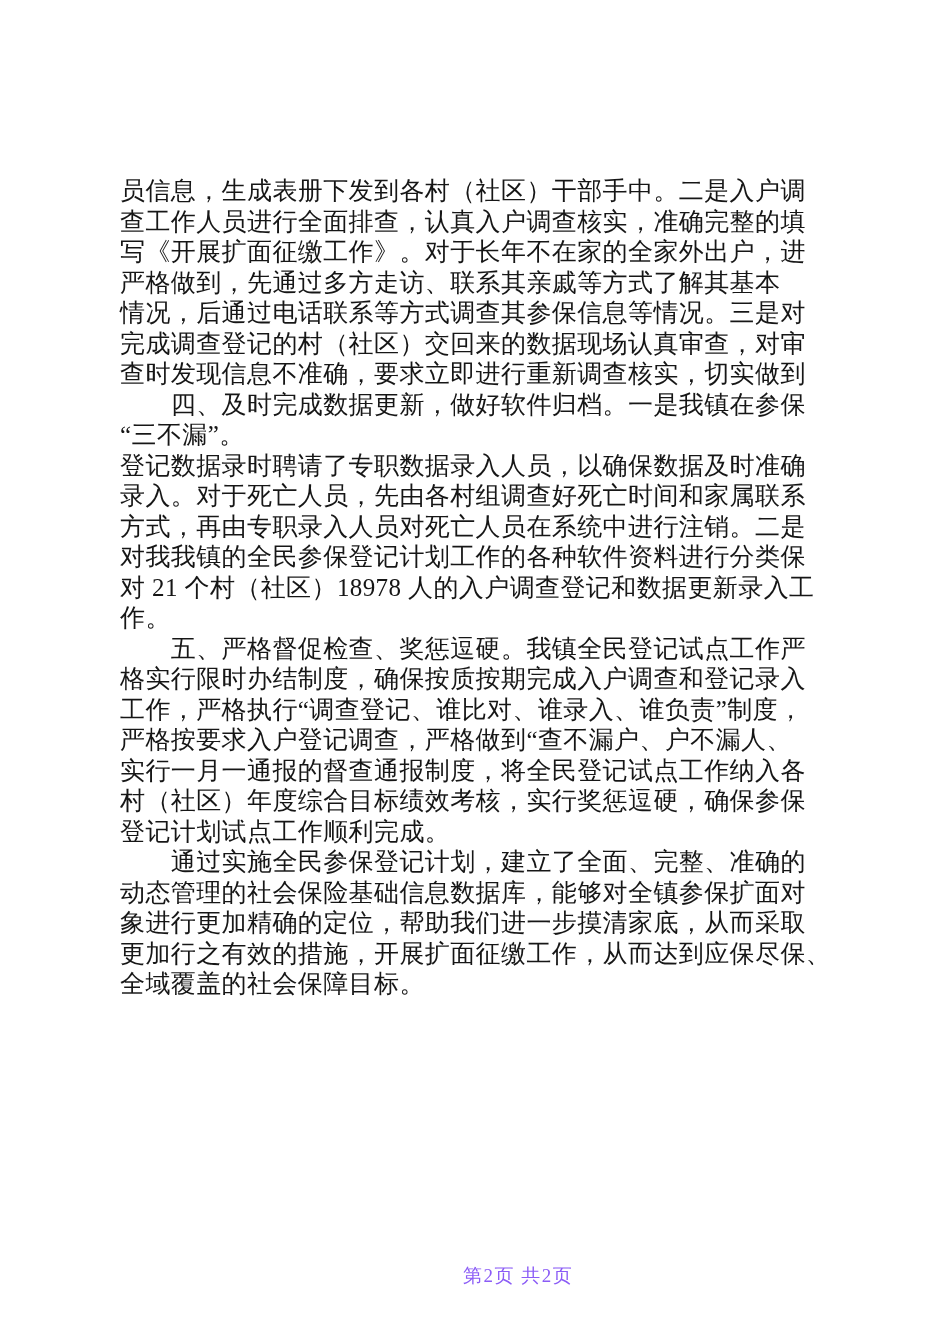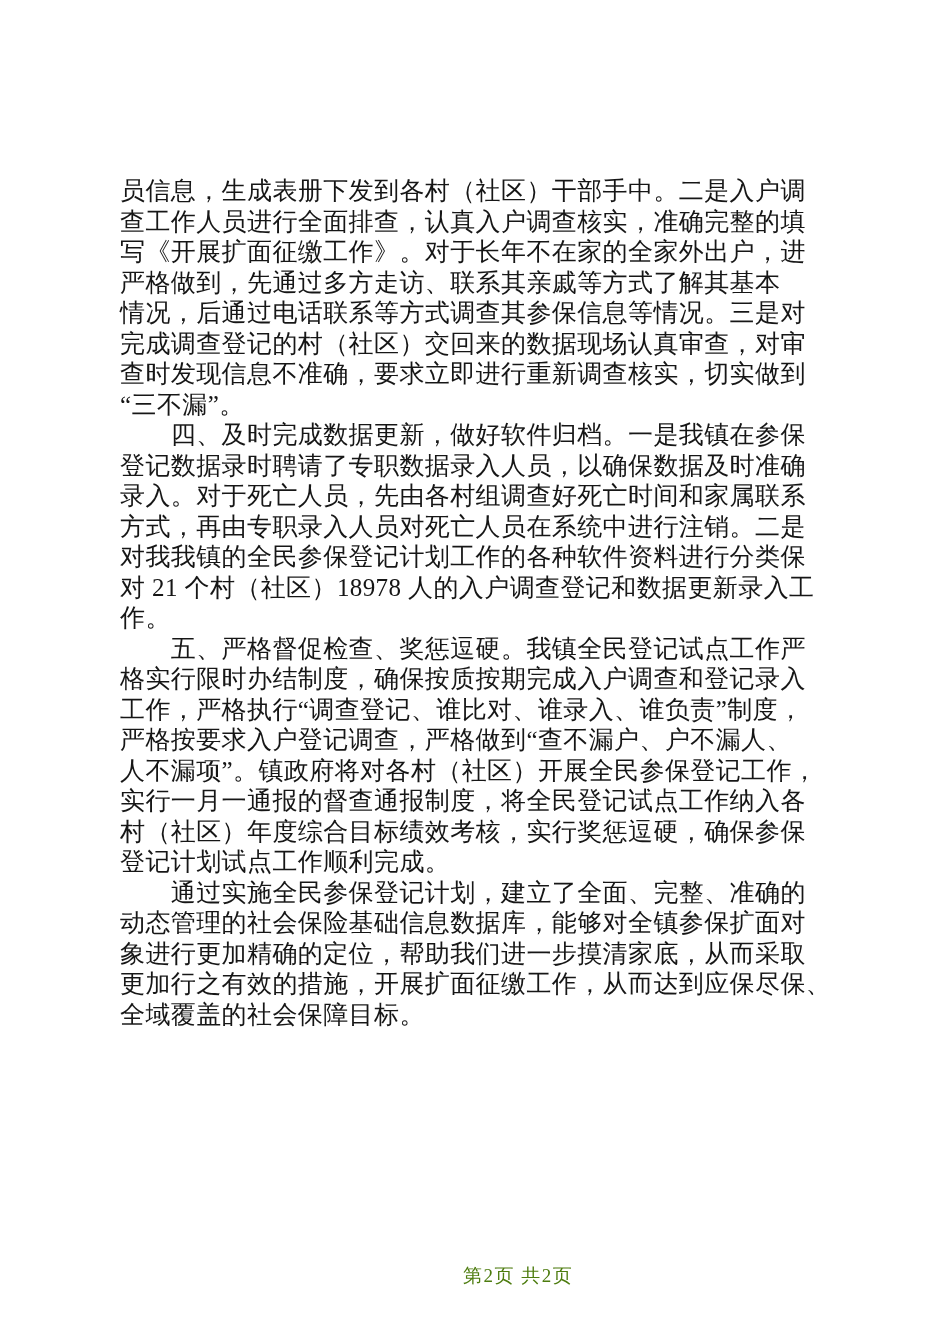--- a/index.html
+++ b/index.html
@@ -26,53 +26,52 @@
   }
   .body-text .line {
     height: 30.5px;
     line-height: 30.5px;
     white-space: pre;
   }
   .footer {
     position: absolute;
     left: 438px;
     top: 1241px;
-    color: #4d7c0f;
+    color: #8b5cf6;
     font-family: "Liberation Serif", "DejaVu Serif", serif;
     font-size: 19px;
     letter-spacing: 1.5px;
     white-space: pre;
   }
 </style>
 </head>
 <body>
 
 <div class="page">
   <div class="body-text">
 
   <div class="line">员信息，生成表册下发到各村（社区）干部手中。二是入户调</div>
       <div class="line">查工作人员进行全面排查，认真入户调查核实，准确完整的填</div>
       <div class="line">写《开展扩面征缴工作》。对于长年不在家的全家外出户，进</div>
       <div class="line">严格做到，先通过多方走访、联系其亲戚等方式了解其基本</div>
       <div class="line">情况，后通过电话联系等方式调查其参保信息等情况。三是对</div>
       <div class="line">完成调查登记的村（社区）交回来的数据现场认真审查，对审</div>
       <div class="line">查时发现信息不准确，要求立即进行重新调查核实，切实做到</div>
+      <div class="line">　　四、及时完成数据更新，做好软件归档。一是我镇在参保</div>
       <div class="line">“三不漏”。</div>
-      <div class="line">　　四、及时完成数据更新，做好软件归档。一是我镇在参保</div>
       <div class="line">登记数据录时聘请了专职数据录入人员，以确保数据及时准确</div>
       <div class="line">录入。对于死亡人员，先由各村组调查好死亡时间和家属联系</div>
       <div class="line">方式，再由专职录入人员对死亡人员在系统中进行注销。二是</div>
       <div class="line">对我我镇的全民参保登记计划工作的各种软件资料进行分类保</div>
       <div class="line">对 21 个村（社区）18978 人的入户调查登记和数据更新录入工</div>
       <div class="line">作。</div>
       <div class="line">　　五、严格督促检查、奖惩逗硬。我镇全民登记试点工作严</div>
       <div class="line">格实行限时办结制度，确保按质按期完成入户调查和登记录入</div>
       <div class="line">工作，严格执行“调查登记、谁比对、谁录入、谁负责”制度，</div>
       <div class="line">严格按要求入户登记调查，严格做到“查不漏户、户不漏人、</div>
-      <div class="line">人不漏项”。镇政府将对各村（社区）开展全民参保登记工作，</div>
       <div class="line">实行一月一通报的督查通报制度，将全民登记试点工作纳入各</div>
       <div class="line">村（社区）年度综合目标绩效考核，实行奖惩逗硬，确保参保</div>
       <div class="line">登记计划试点工作顺利完成。</div>
       <div class="line">　　通过实施全民参保登记计划，建立了全面、完整、准确的</div>
       <div class="line">动态管理的社会保险基础信息数据库，能够对全镇参保扩面对</div>
       <div class="line">象进行更加精确的定位，帮助我们进一步摸清家底，从而采取</div>
       <div class="line">更加行之有效的措施，开展扩面征缴工作，从而达到应保尽保、</div>
       <div class="line">全域覆盖的社会保障目标。</div>
     </div>
   <div class="footer">

